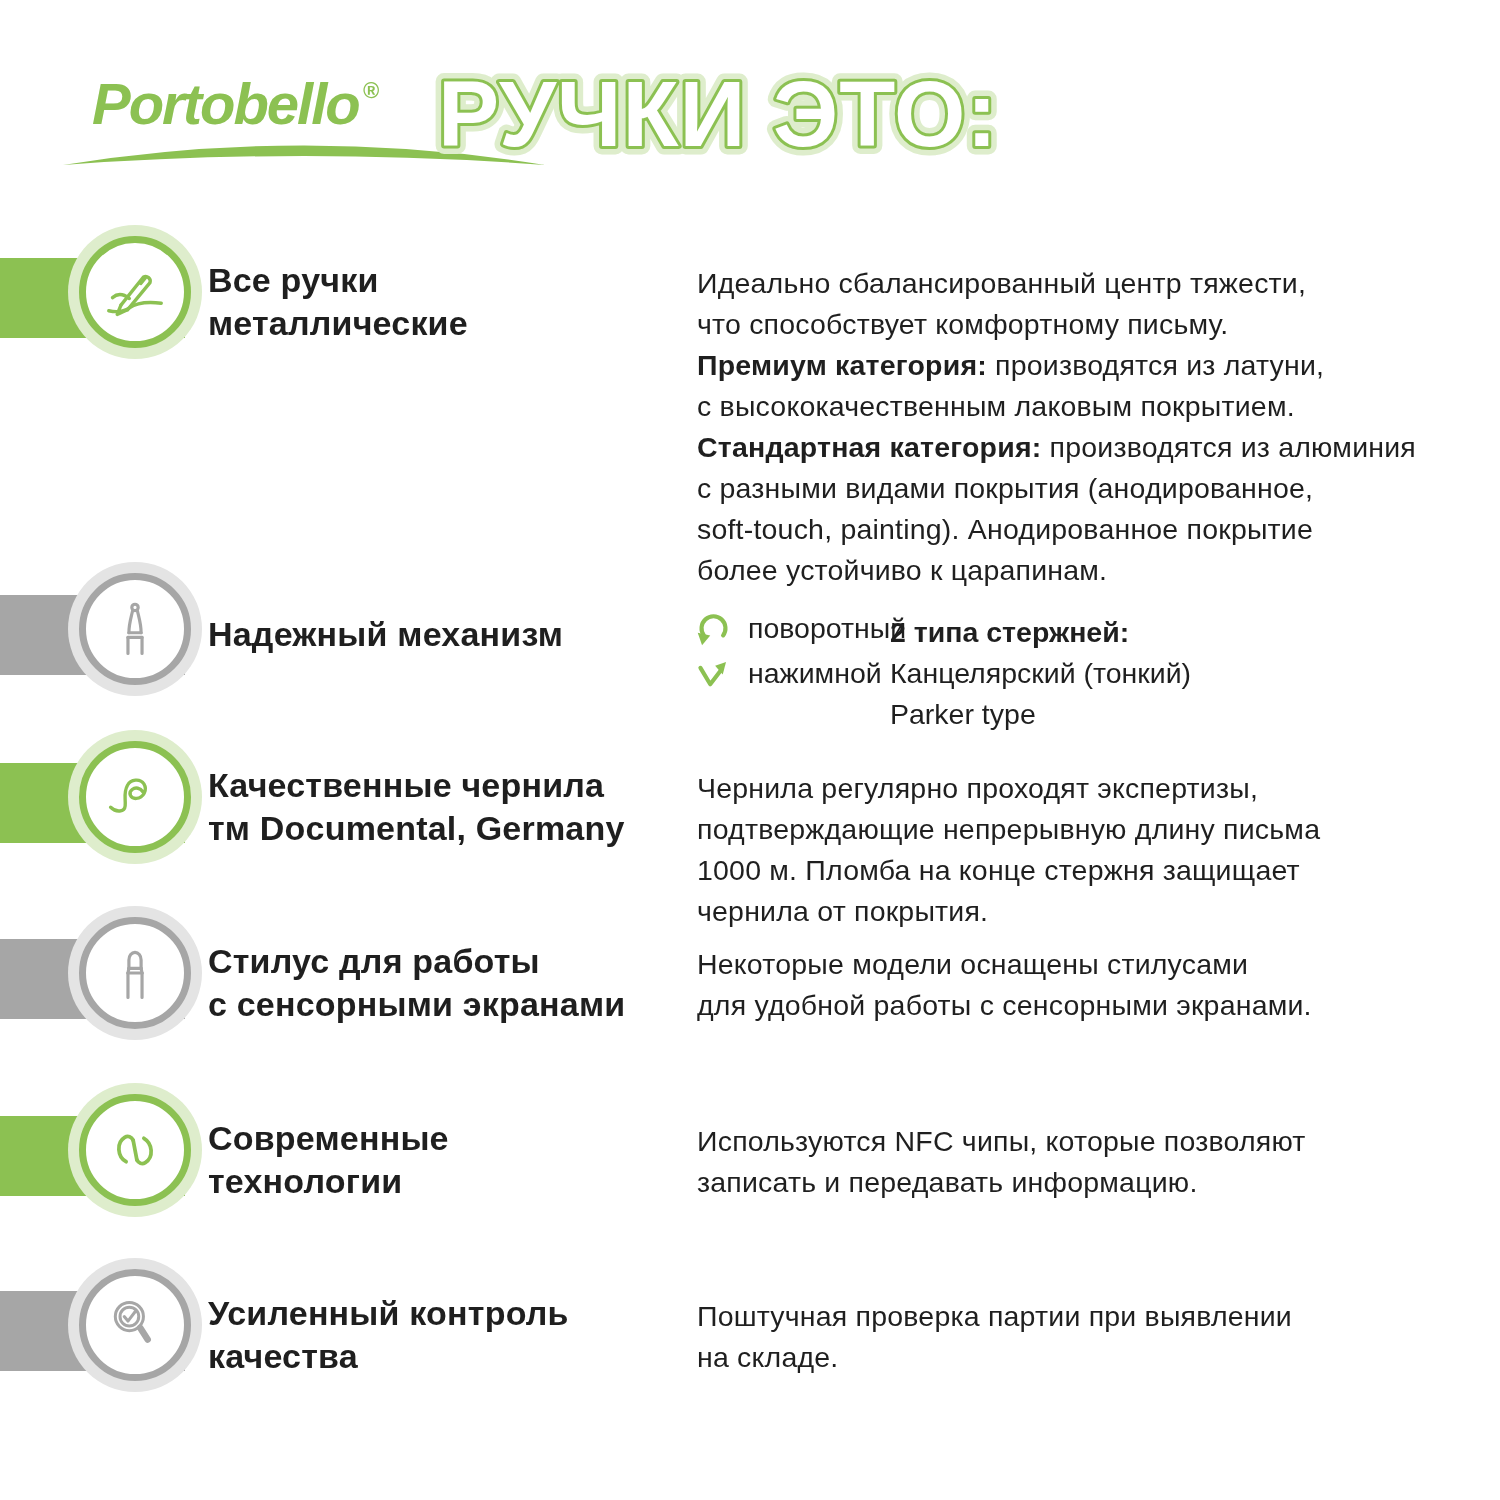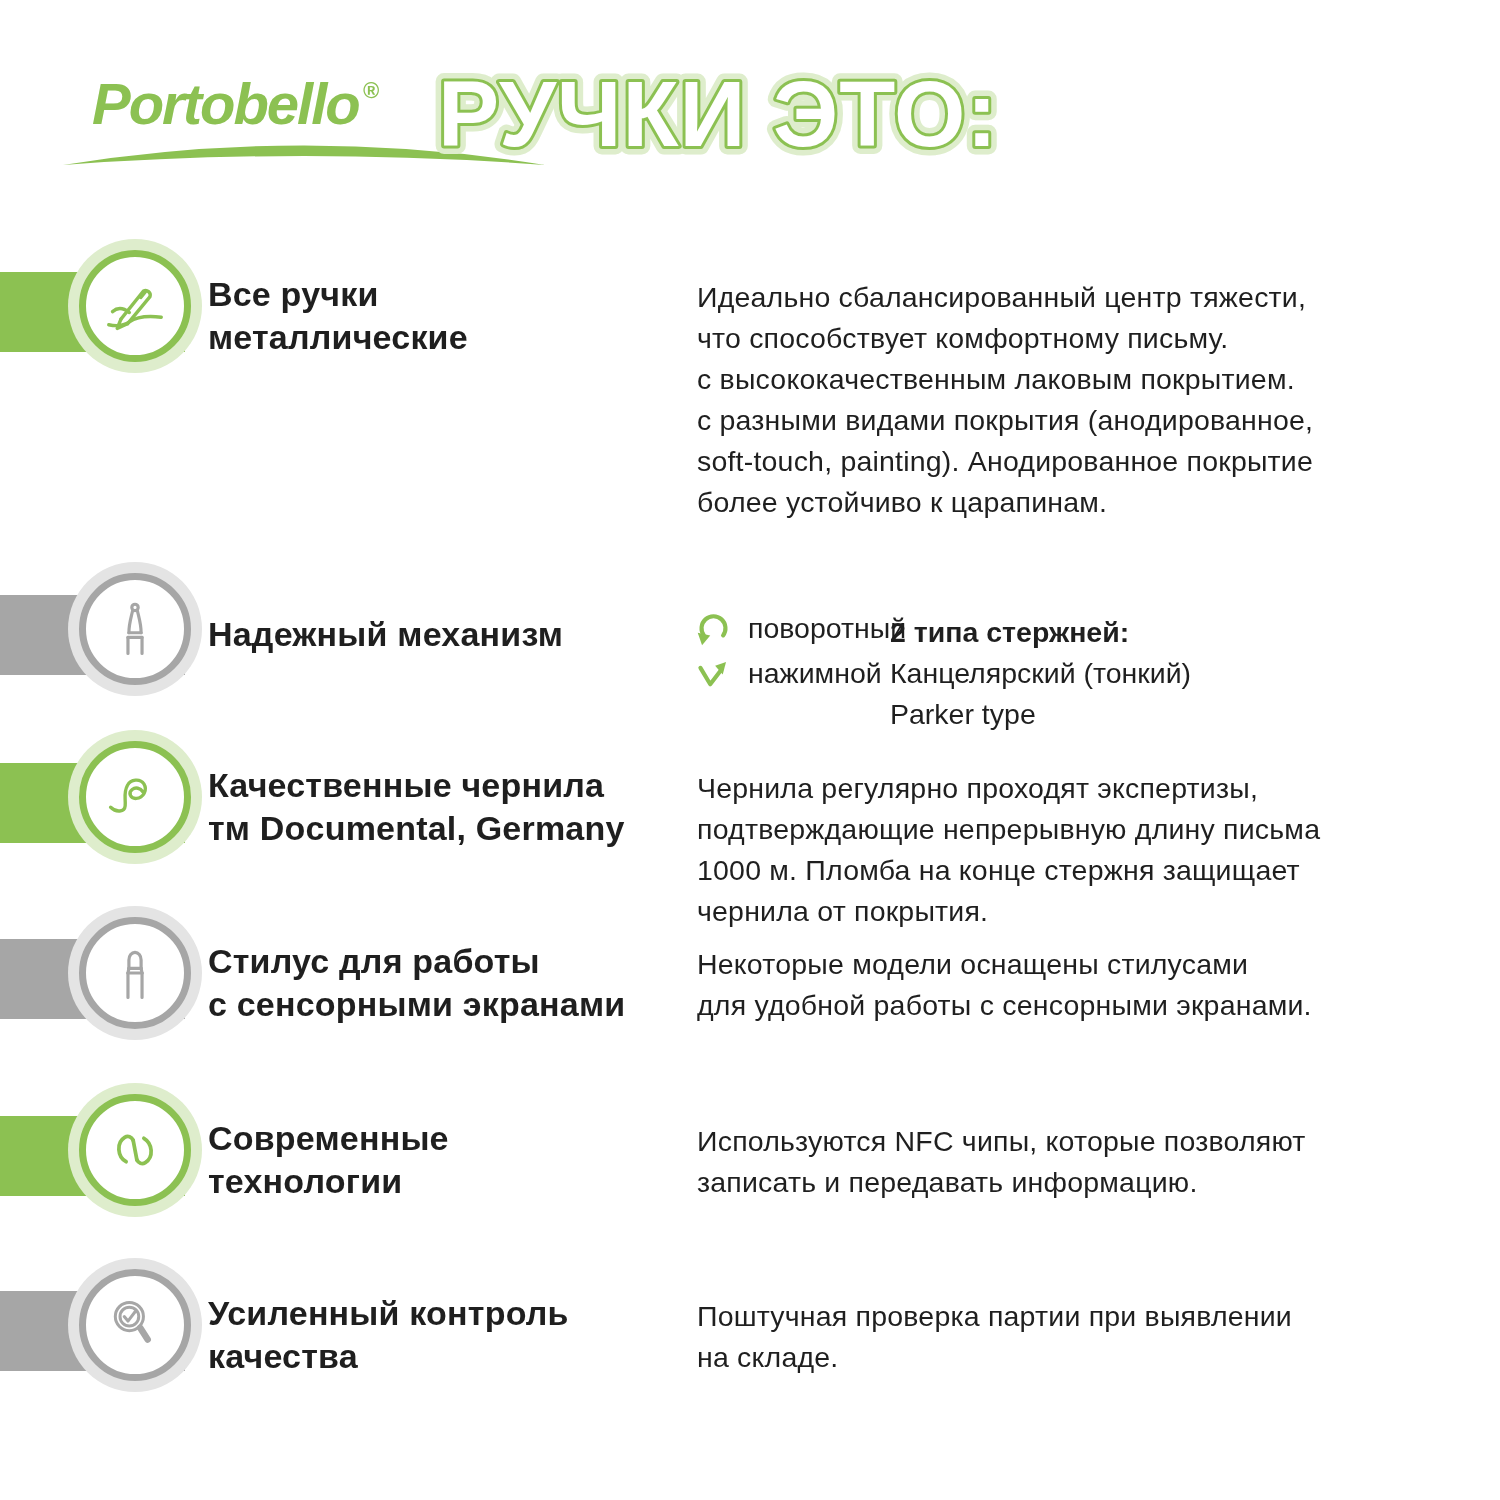--- a/index.html
+++ b/index.html
@@ -62,39 +62,41 @@
     </svg>
   </div>
 
   <div class="title-wrap">
     <svg class="title-svg" width="580" height="112" viewBox="0 0 580 112">
       <text class="t-back" x="6" y="90" textLength="560" lengthAdjust="spacingAndGlyphs">РУЧКИ ЭТО:</text>
       <text class="t-front" x="6" y="90" textLength="560" lengthAdjust="spacingAndGlyphs">РУЧКИ ЭТО:</text>
     </svg>
   </div>
 
-  <section class="row green" style="top:272px">
+  <section class="row green" style="top:258px">
     <div class="band"></div>
     <div class="badge">
       <svg width="60" height="60" viewBox="0 0 64 64" fill="none" stroke="currentColor" stroke-width="3.6" stroke-linecap="round" stroke-linejoin="round">
         <path d="M17 46 l-4 10 l11 -5"></path>
         <path d="M17 46 L41 16 a5 5 0 0 1 7 6 L24 51"></path>
         <path d="M38 23 l5 -6"></path>
         <path d="M8 38 c7 -6 13 -3 18 1"></path>
         <path d="M4 52 c9 2 16 1 22 -3 c7 -5 18 -7 34 -5"></path>
       </svg>
     </div>
     <h2 class="title">
       <div>Все ручки</div>
       <div>металлические</div>
     </h2>
     <div class="body">
         <div class="line"><span>Идеально сбалансированный центр тяжести,</span></div>
         <div class="line"><span>что способствует комфортному письму.</span></div>
+        <div class="line"><span class="seg-b">Премиум категория:</span><span> производятся из латуни,</span></div>
         <div class="line"><span>с высококачественным лаковым покрытием.</span></div>
+        <div class="line"><span class="seg-b">Стандартная категория:</span><span> производятся из алюминия</span></div>
         <div class="line"><span>с разными видами покрытия (анодированное,</span></div>
         <div class="line"><span>soft-touch, painting). Анодированное покрытие</span></div>
         <div class="line"><span>более устойчиво к царапинам.</span></div>
       </div>
   </section>
 
   <section class="row gray" style="top:595px">
     <div class="band"></div>
     <div class="badge">
       <svg width="60" height="60" viewBox="0 0 64 64" fill="none" stroke="currentColor" stroke-width="3.4" stroke-linecap="round" stroke-linejoin="round">

